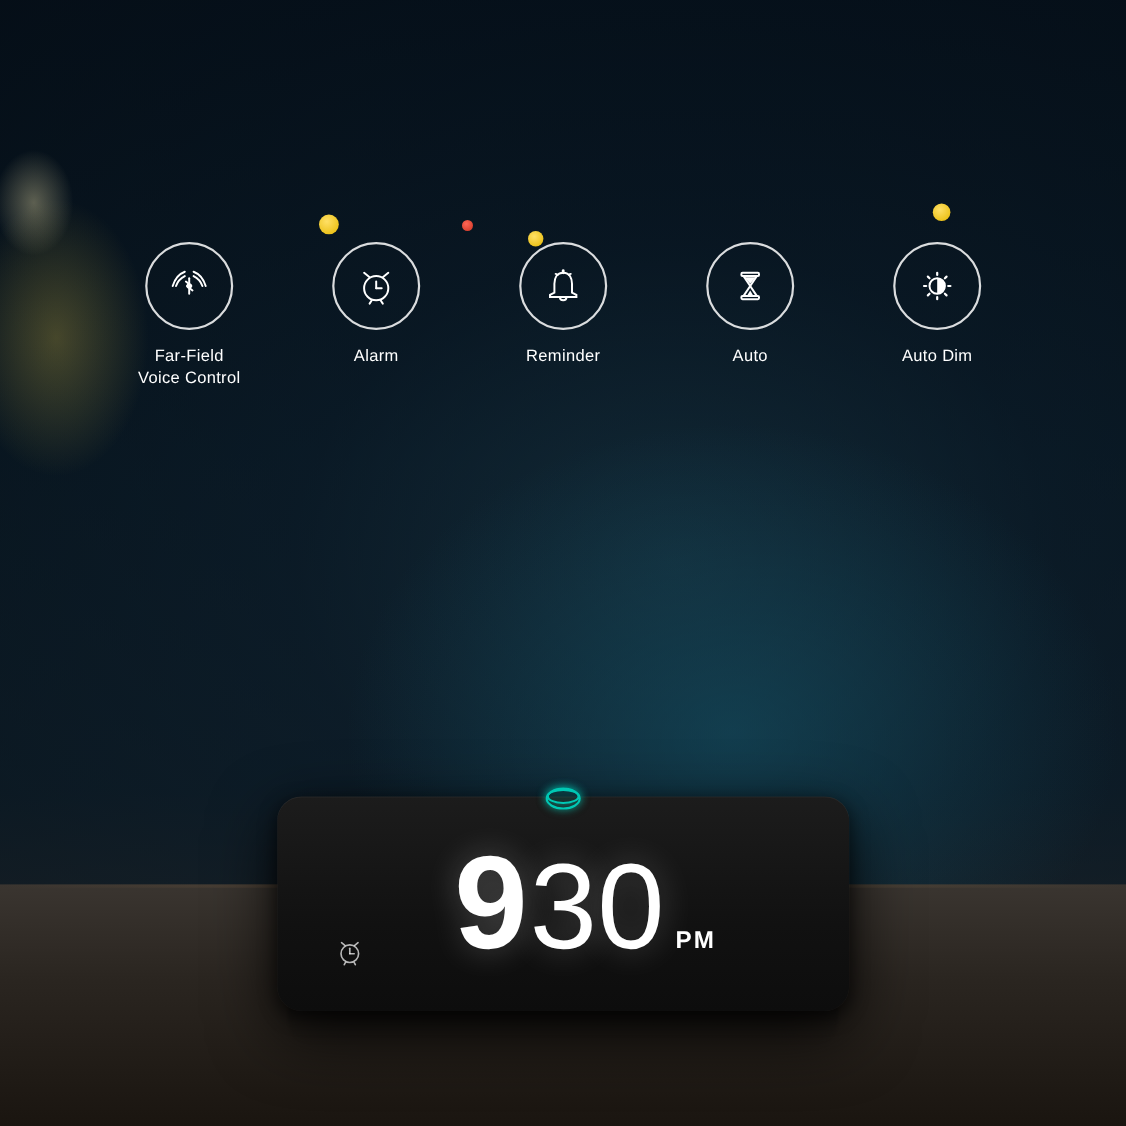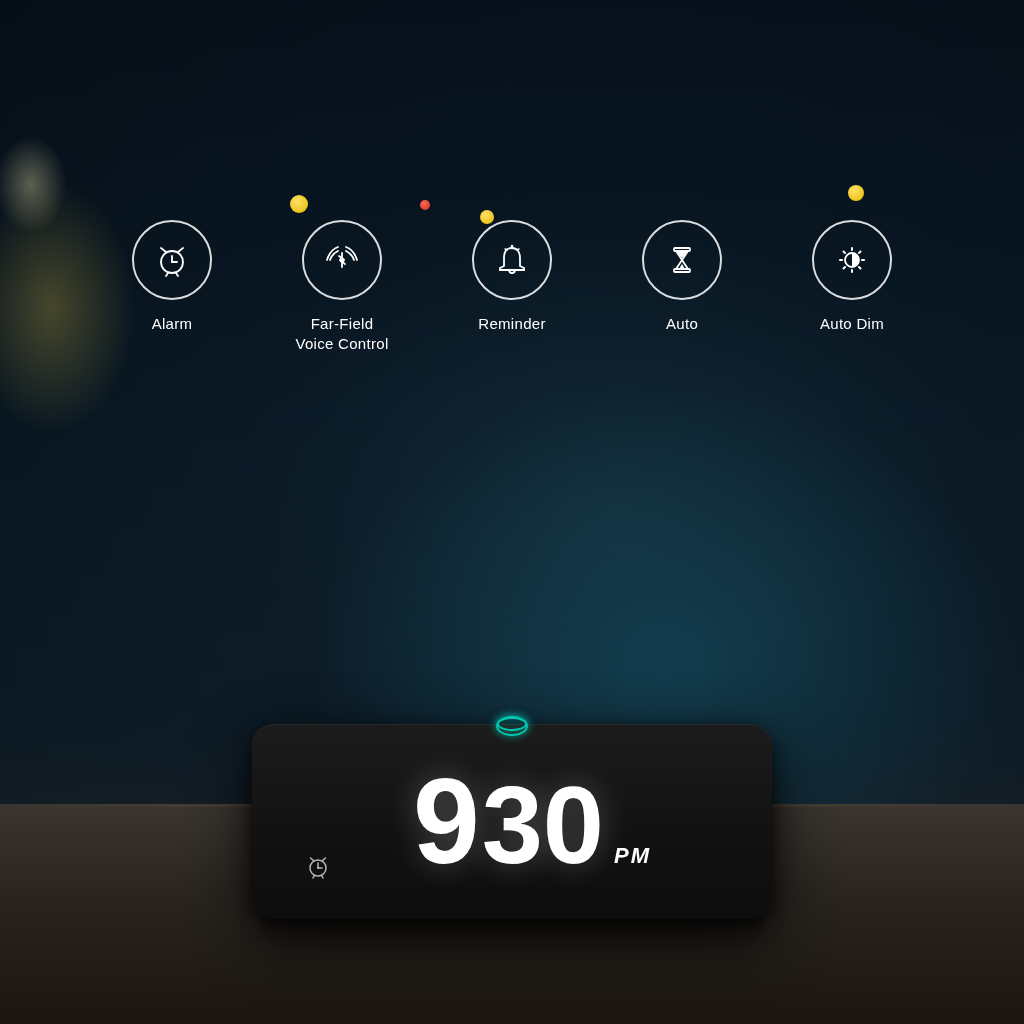--- a/index.html
+++ b/index.html
@@ -184,21 +184,20 @@
       text-shadow: 0 0 20px rgba(255,255,255,0.3);
     }
 
     #am-pm {
       font-size: 22px;
       font-weight: 600;
       color: white;
       margin-left: 6px;
       margin-bottom: 12px;
       letter-spacing: 1px;
-      font-style: italic;
     }
 
     
     .deco-ball {
       position: absolute;
       border-radius: 50%;
       z-index: 5;
     }
 
     #ball1 { width: 18px; height: 18px; background: radial-gradient(circle at 40% 35%, #ffe066, #e6b800); top: 195px; left: 290px; }
@@ -216,47 +215,47 @@
 <div class="deco-ball" id="ball1"></div>
 <div class="deco-ball" id="ball2"></div>
 <div class="deco-ball" id="ball3"></div>
 <div class="deco-ball" id="ball4"></div>
 
 <div id="features-row">
 
   <div class="feature-item">
     <div class="feature-icon-circle">
       <svg viewBox="0 0 40 40">
+
+        <path d="M8 20 Q10 14 16 11" stroke-linecap="round"></path>
+        <path d="M5 20 Q8 10 16 7" stroke-linecap="round"></path>
+        <path d="M32 20 Q30 14 24 11" stroke-linecap="round"></path>
+        <path d="M35 20 Q32 10 24 7" stroke-linecap="round"></path>
+        <line x1="20" y1="13" x2="20" y2="27" stroke-linecap="round"></line>
+        <circle cx="20" cy="20" r="2.5" fill="white" stroke="none"></circle>
+
+        <path d="M17 16 L22 20 L18 20 L23 24" stroke-linecap="round" stroke-linejoin="round"></path>
+      </svg>
+    </div>
+    <div class="feature-label">Far-Field<br>Voice Control</div>
+  </div>
+
+  <div class="feature-item">
+    <div class="feature-icon-circle">
+      <svg viewBox="0 0 40 40">
         <circle cx="20" cy="22" r="11"></circle>
         <path d="M14 12 L9 8" stroke-linecap="round"></path>
         <path d="M26 12 L31 8" stroke-linecap="round"></path>
         <line x1="20" y1="22" x2="20" y2="16" stroke-linecap="round"></line>
         <line x1="20" y1="22" x2="25" y2="22" stroke-linecap="round"></line>
         <path d="M16 33 L14 36" stroke-linecap="round"></path>
         <path d="M24 33 L26 36" stroke-linecap="round"></path>
       </svg>
     </div>
     <div class="feature-label">Alarm</div>
-  </div>
-
-  <div class="feature-item">
-    <div class="feature-icon-circle">
-      <svg viewBox="0 0 40 40">
-
-        <path d="M8 20 Q10 14 16 11" stroke-linecap="round"></path>
-        <path d="M5 20 Q8 10 16 7" stroke-linecap="round"></path>
-        <path d="M32 20 Q30 14 24 11" stroke-linecap="round"></path>
-        <path d="M35 20 Q32 10 24 7" stroke-linecap="round"></path>
-        <line x1="20" y1="13" x2="20" y2="27" stroke-linecap="round"></line>
-        <circle cx="20" cy="20" r="2.5" fill="white" stroke="none"></circle>
-
-        <path d="M17 16 L22 20 L18 20 L23 24" stroke-linecap="round" stroke-linejoin="round"></path>
-      </svg>
-    </div>
-    <div class="feature-label">Far-Field<br>Voice Control</div>
   </div>
 
   <div class="feature-item">
     <div class="feature-icon-circle">
       <svg viewBox="0 0 40 40">
         <path d="M20 8 C14 8 12 13 12 18 L12 26 L8 28 L8 30 L32 30 L32 28 L28 26 L28 18 C28 13 26 8 20 8Z"></path>
         <path d="M17 30 Q17 33 20 33 Q23 33 23 30"></path>
         <line x1="20" y1="6" x2="20" y2="8" stroke-linecap="round" stroke-width="2.5"></line>
 
         <path d="M15 10 Q14 9 13 9" stroke-linecap="round" stroke-width="1.5"></path>
@@ -317,20 +316,20 @@
         <path d="M18.5 8.5 L21.5 6" stroke-linecap="round"></path>
         <line x1="14" y1="16" x2="14" y2="11" stroke-linecap="round"></line>
         <line x1="14" y1="16" x2="18" y2="16" stroke-linecap="round"></line>
         <path d="M10 24 L9 26" stroke-linecap="round"></path>
         <path d="M18 24 L19 26" stroke-linecap="round"></path>
       </svg>
     </div>
 
     <div id="time-display" style="display:flex;align-items:baseline;justify-content:center;margin-left:40px;">
       <span class="digit" style="font-size:120px;font-weight:900;color:white;letter-spacing:-2px;line-height:1;font-family:Arial,sans-serif;text-shadow:0 0 30px rgba(255,255,255,0.25);">9</span>
-      <span style="font-size:110px;font-weight:700;color:white;line-height:1;margin:0 4px;text-shadow:0 0 30px rgba(255,255,255,0.25);">30</span>
+      <span style="font-size:110px;font-weight:400;color:white;line-height:1;margin:0 4px;text-shadow:0 0 30px rgba(255,255,255,0.25);">30</span>
       <span id="am-pm" style="font-size:22px;font-weight:700;color:white;margin-left:6px;margin-bottom:14px;letter-spacing:2px;">PM</span>
     </div>
 
   </div>
 </div>
 
 <div style="position:absolute;bottom:75px;left:50%;transform:translateX(-50%);width:500px;height:45px;background:linear-gradient(180deg,rgba(18,18,18,0.5) 0%,transparent 100%);border-radius:0 0 22px 22px;z-index:19;filter:blur(1px);"></div>
 
 </body></html>

